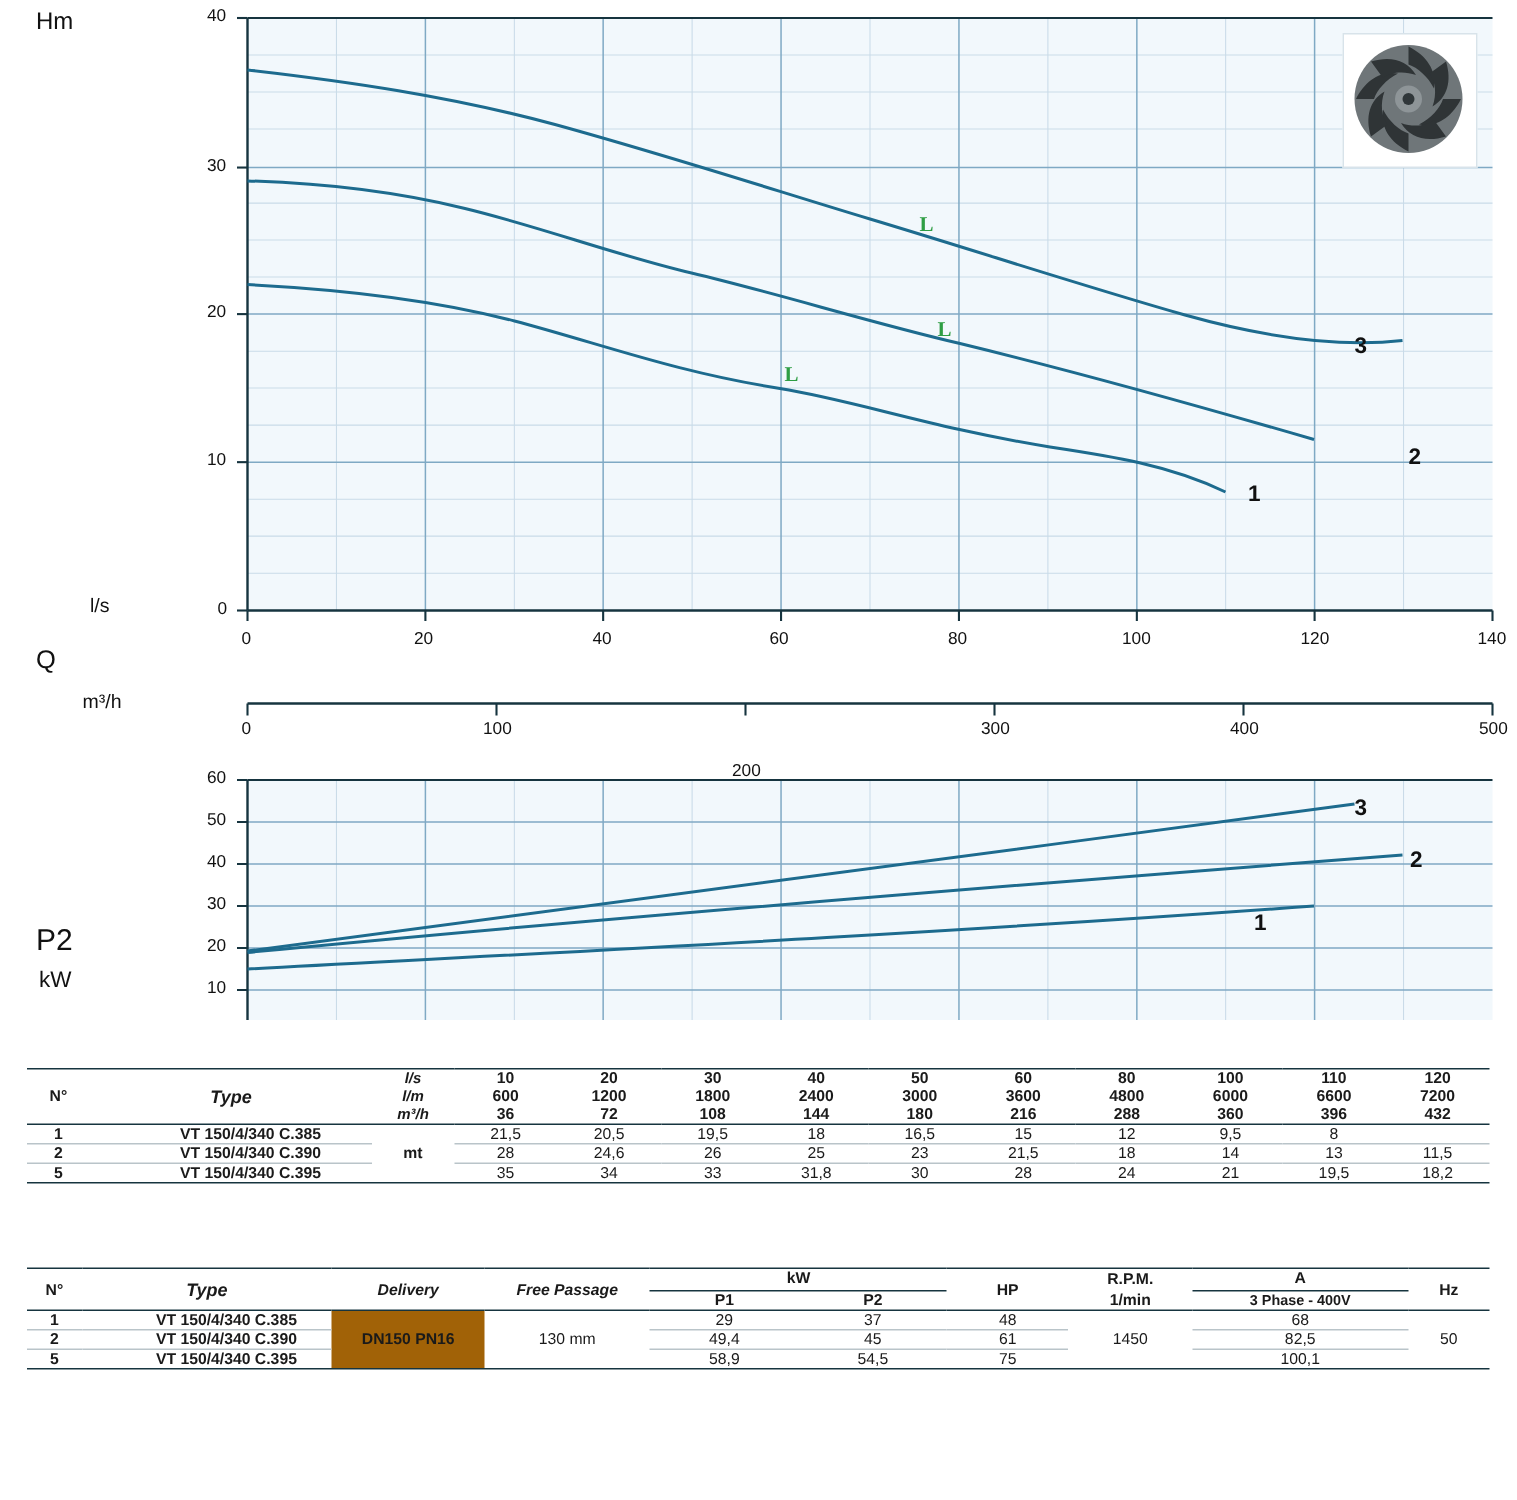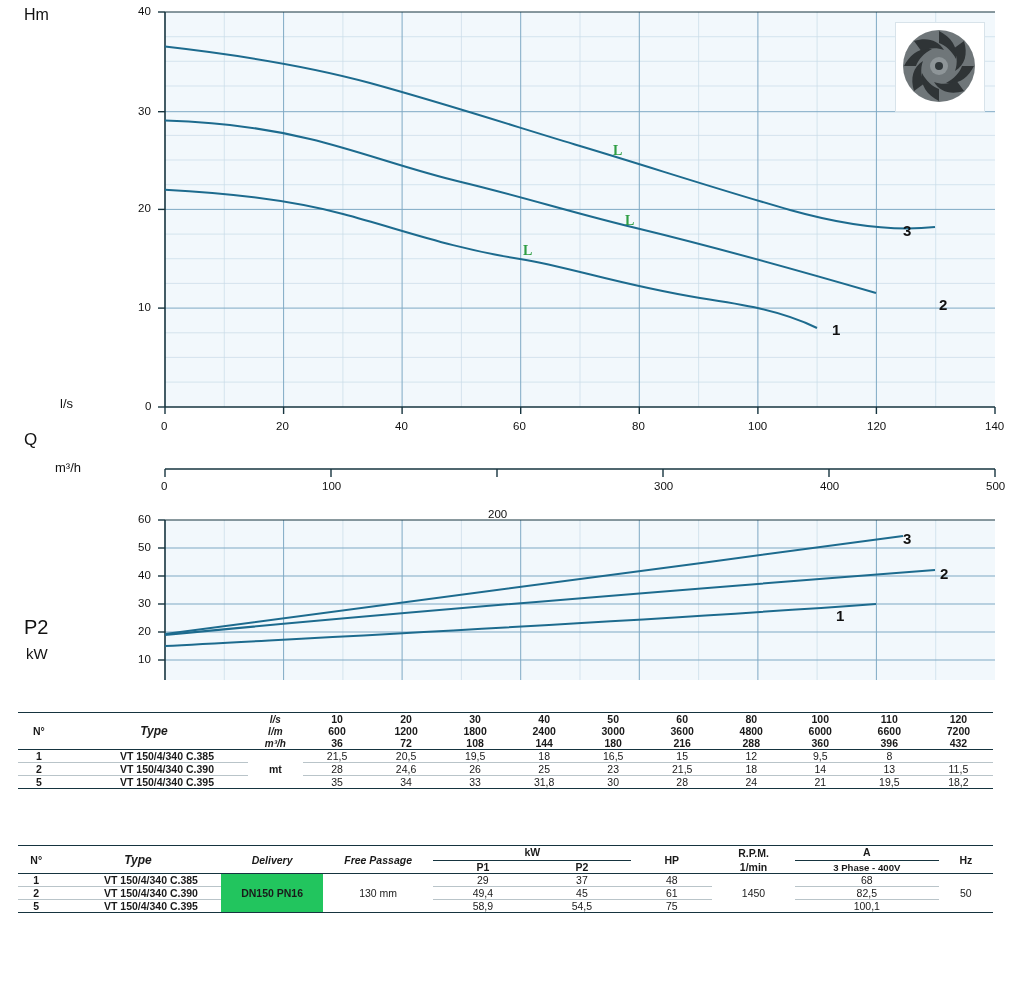--- a/index.html
+++ b/index.html
@@ -354,21 +354,21 @@
     </tr>
     <tr>
       <td class="bold">P1</td>
       <td class="bold">P2</td>
       <td class="bold">1/min</td>
       <td class="bold small">3 Phase - 400V</td>
     </tr>
     <tr class="hdr-line">
       <td class="bold">1</td>
       <td class="typecell">VT 150/4/340 C.385</td>
-      <td rowspan="3" class="bold" style="background:#22c55e">DN150 PN16</td>
+      <td rowspan="3" class="bold" style="background:#a16207">DN150 PN16</td>
       <td rowspan="3">130 mm</td>
       <td>29</td>
       <td>37</td>
       <td>48</td>
       <td rowspan="3">1450</td>
       <td>68</td>
       <td rowspan="3">50</td>
     </tr>
     <tr class="row-line">
       <td class="bold">2</td>

